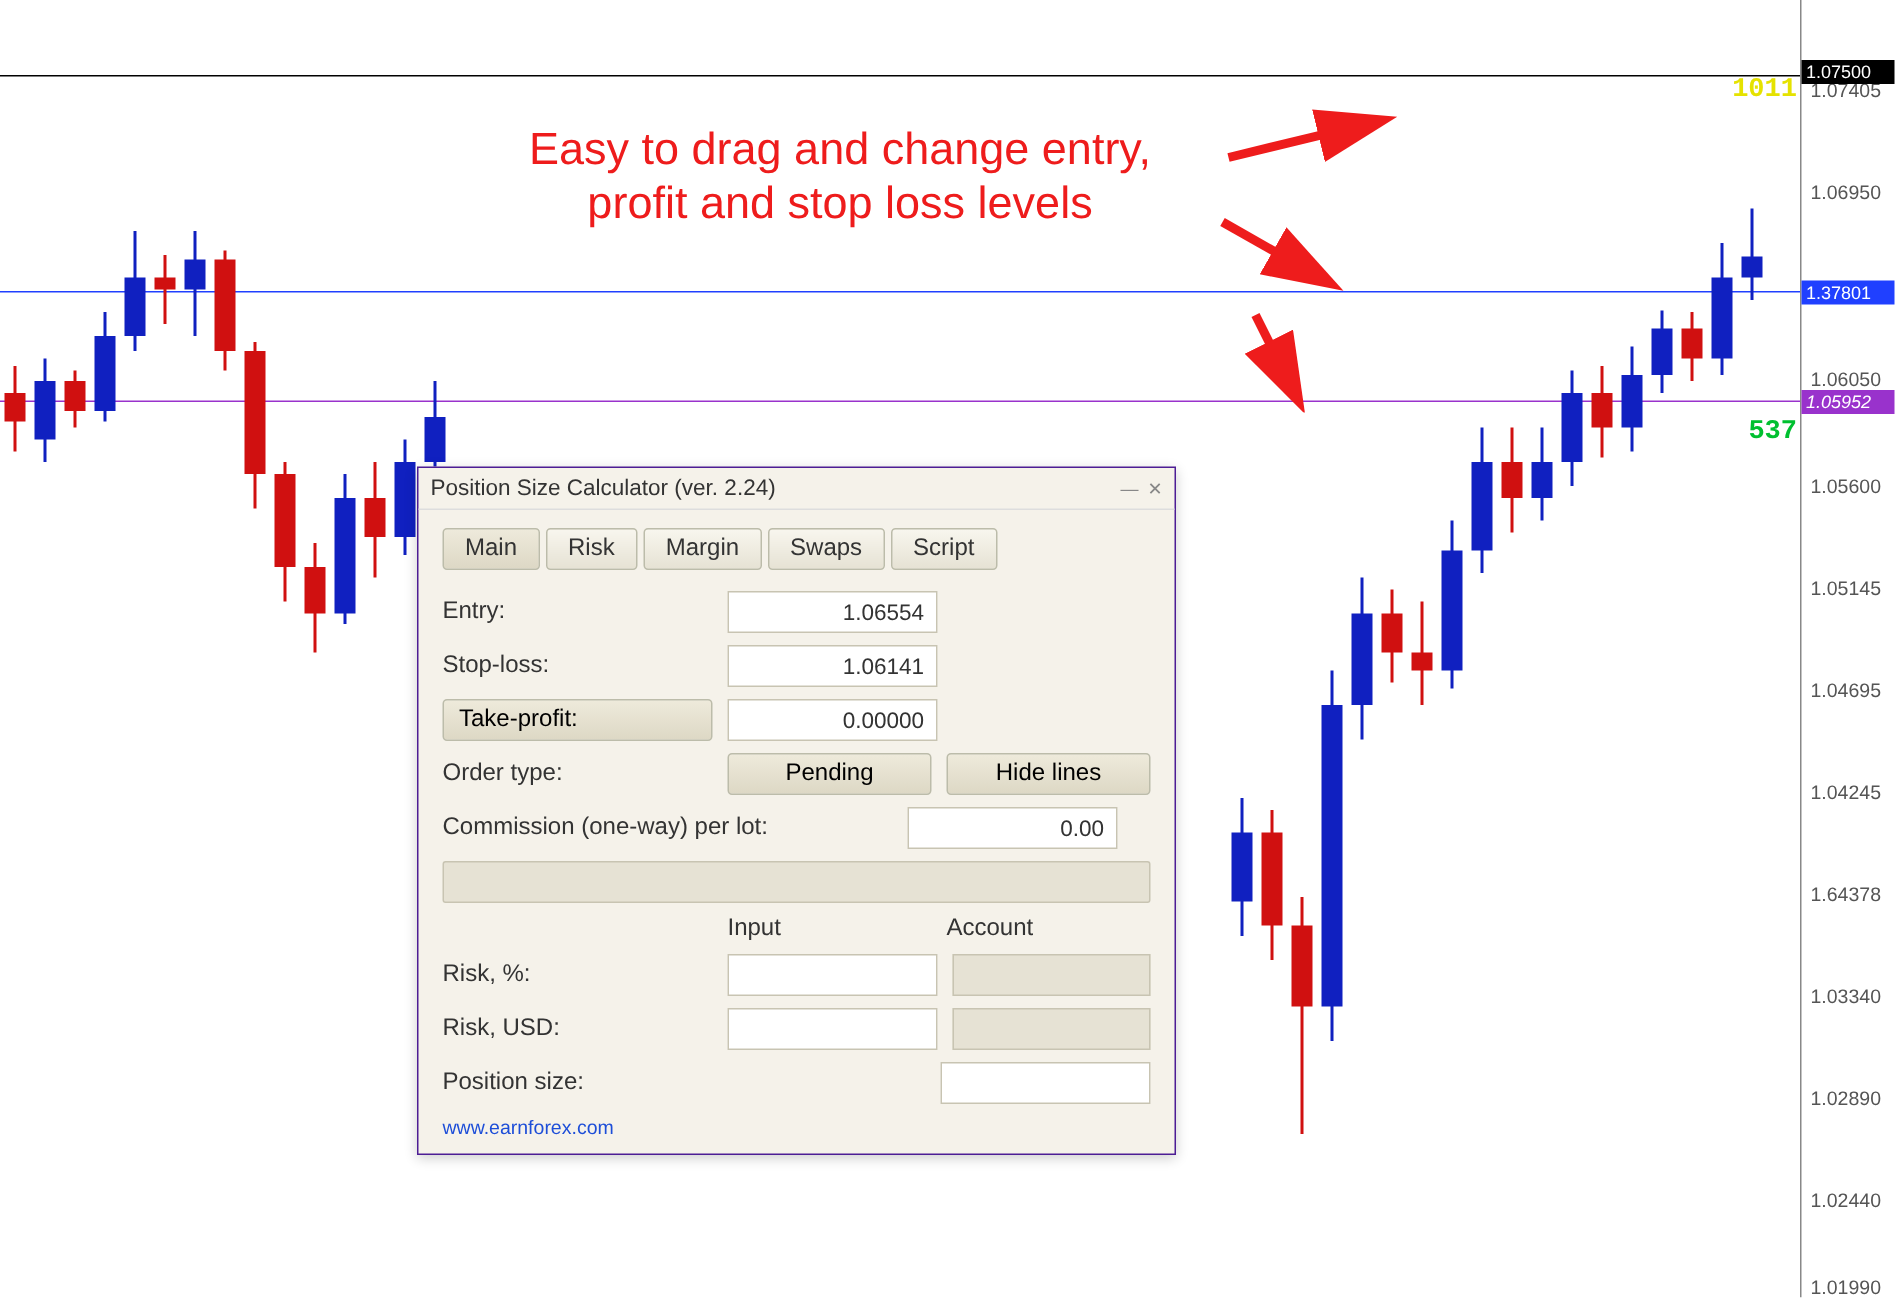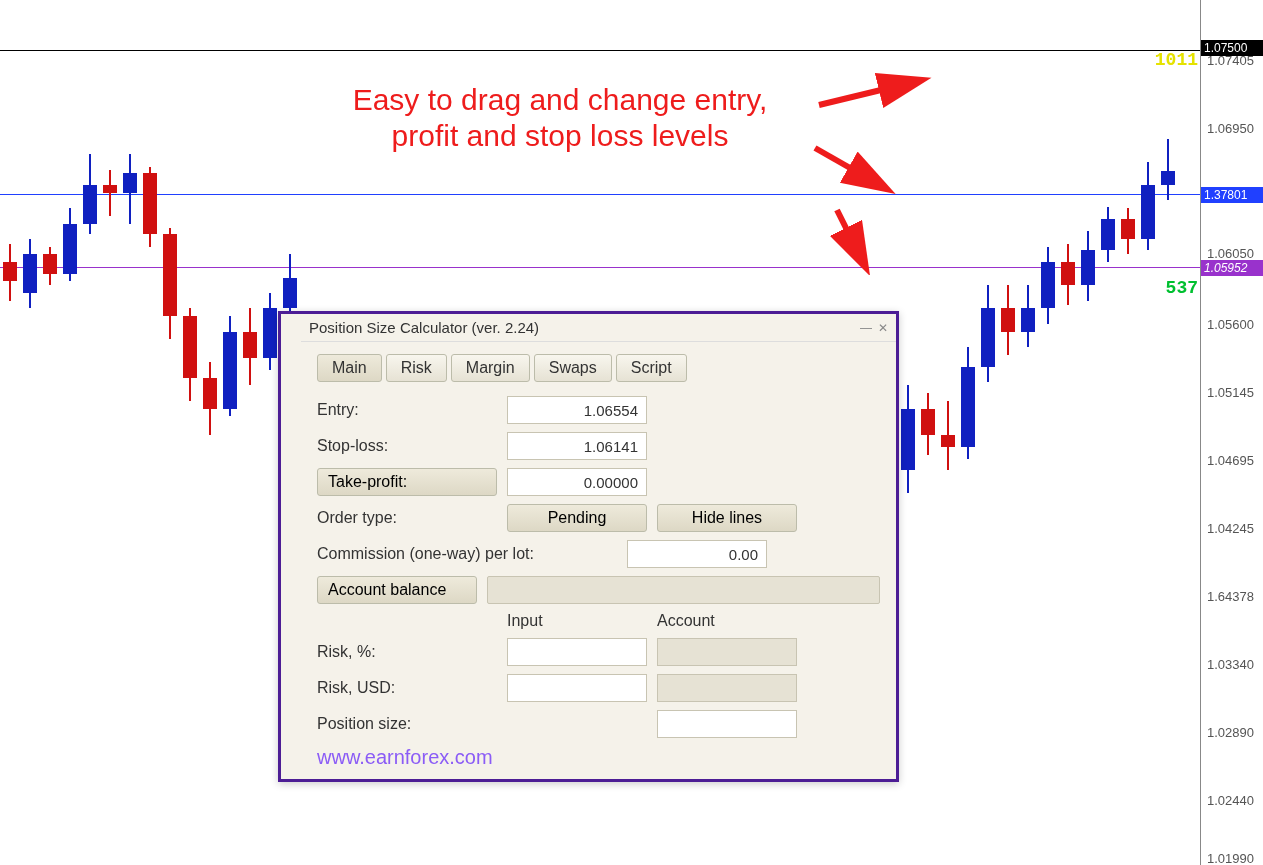--- a/index.html
+++ b/index.html
@@ -105,25 +105,24 @@
 .arrow {
   position: absolute;
 }
 .arrow svg { display: block; }
 
 
 .dialog {
   position: absolute;
   left: 278px;
   top: 311px;
-  width: 621px;
+  width: 506px;
   background: #f5f2ea;
-  border: 3px solid #4c1d95;
+  border: 1px solid #4c1d95;
   box-shadow: 0 2px 8px rgba(0,0,0,0.2);
-  padding-left: 20px;
 }
 .dialog-title {
   height: 28px;
   display: flex;
   align-items: center;
   padding: 0 8px;
   font-size: 15px;
   color: #333;
   border-bottom: 1px solid #ddd;
 }
@@ -210,22 +209,22 @@
   border: 1px solid #bcbcaa;
   border-radius: 3px;
   background: linear-gradient(#eeeadb, #ddd8c5);
   cursor: pointer;
 }
 .col-hdr {
   font-size: 16px;
   color: #333;
 }
 .link {
-  font-size: 20px;
-  color: #8b5cf6;
+  font-size: 13px;
+  color: #1d4ed8;
   margin-top: 6px;
 }
 </style>
 </head>
 <body>
 
 <div class="hline black" id="hl-black" style="top: 50px;"></div>
 <div class="hline blue" id="hl-blue" style="top: 194px;"></div>
 <div class="hline purple" id="hl-purple" style="top: 267px;"></div>
 
@@ -453,21 +452,20 @@
     <div class="field-row">
       <span class="field-label">Order type:</span>
       <button class="pill-btn" style="width:140px;">Pending</button>
       <button class="pill-btn" style="width:140px;">Hide lines</button>
     </div>
     <div class="field-row">
       <span class="field-label" style="flex:0 0 300px">Commission (one-way) per lot:</span>
       <input class="input-field" value="0.00" style="">
     </div>
     <div class="field-row account-balance-row">
-      <button class="field-label-btn">Account balance</button>
       <div class="readonly-wide"></div>
     </div>
     <div class="field-row">
       <span class="field-label"></span>
       <span class="col-hdr" style="width:140px">Input</span>
       <span class="col-hdr" style="width:140px">Account</span>
     </div>
     <div class="field-row">
       <span class="field-label">Risk, %:</span>
       <input class="input-field" style="text-align: left;">

